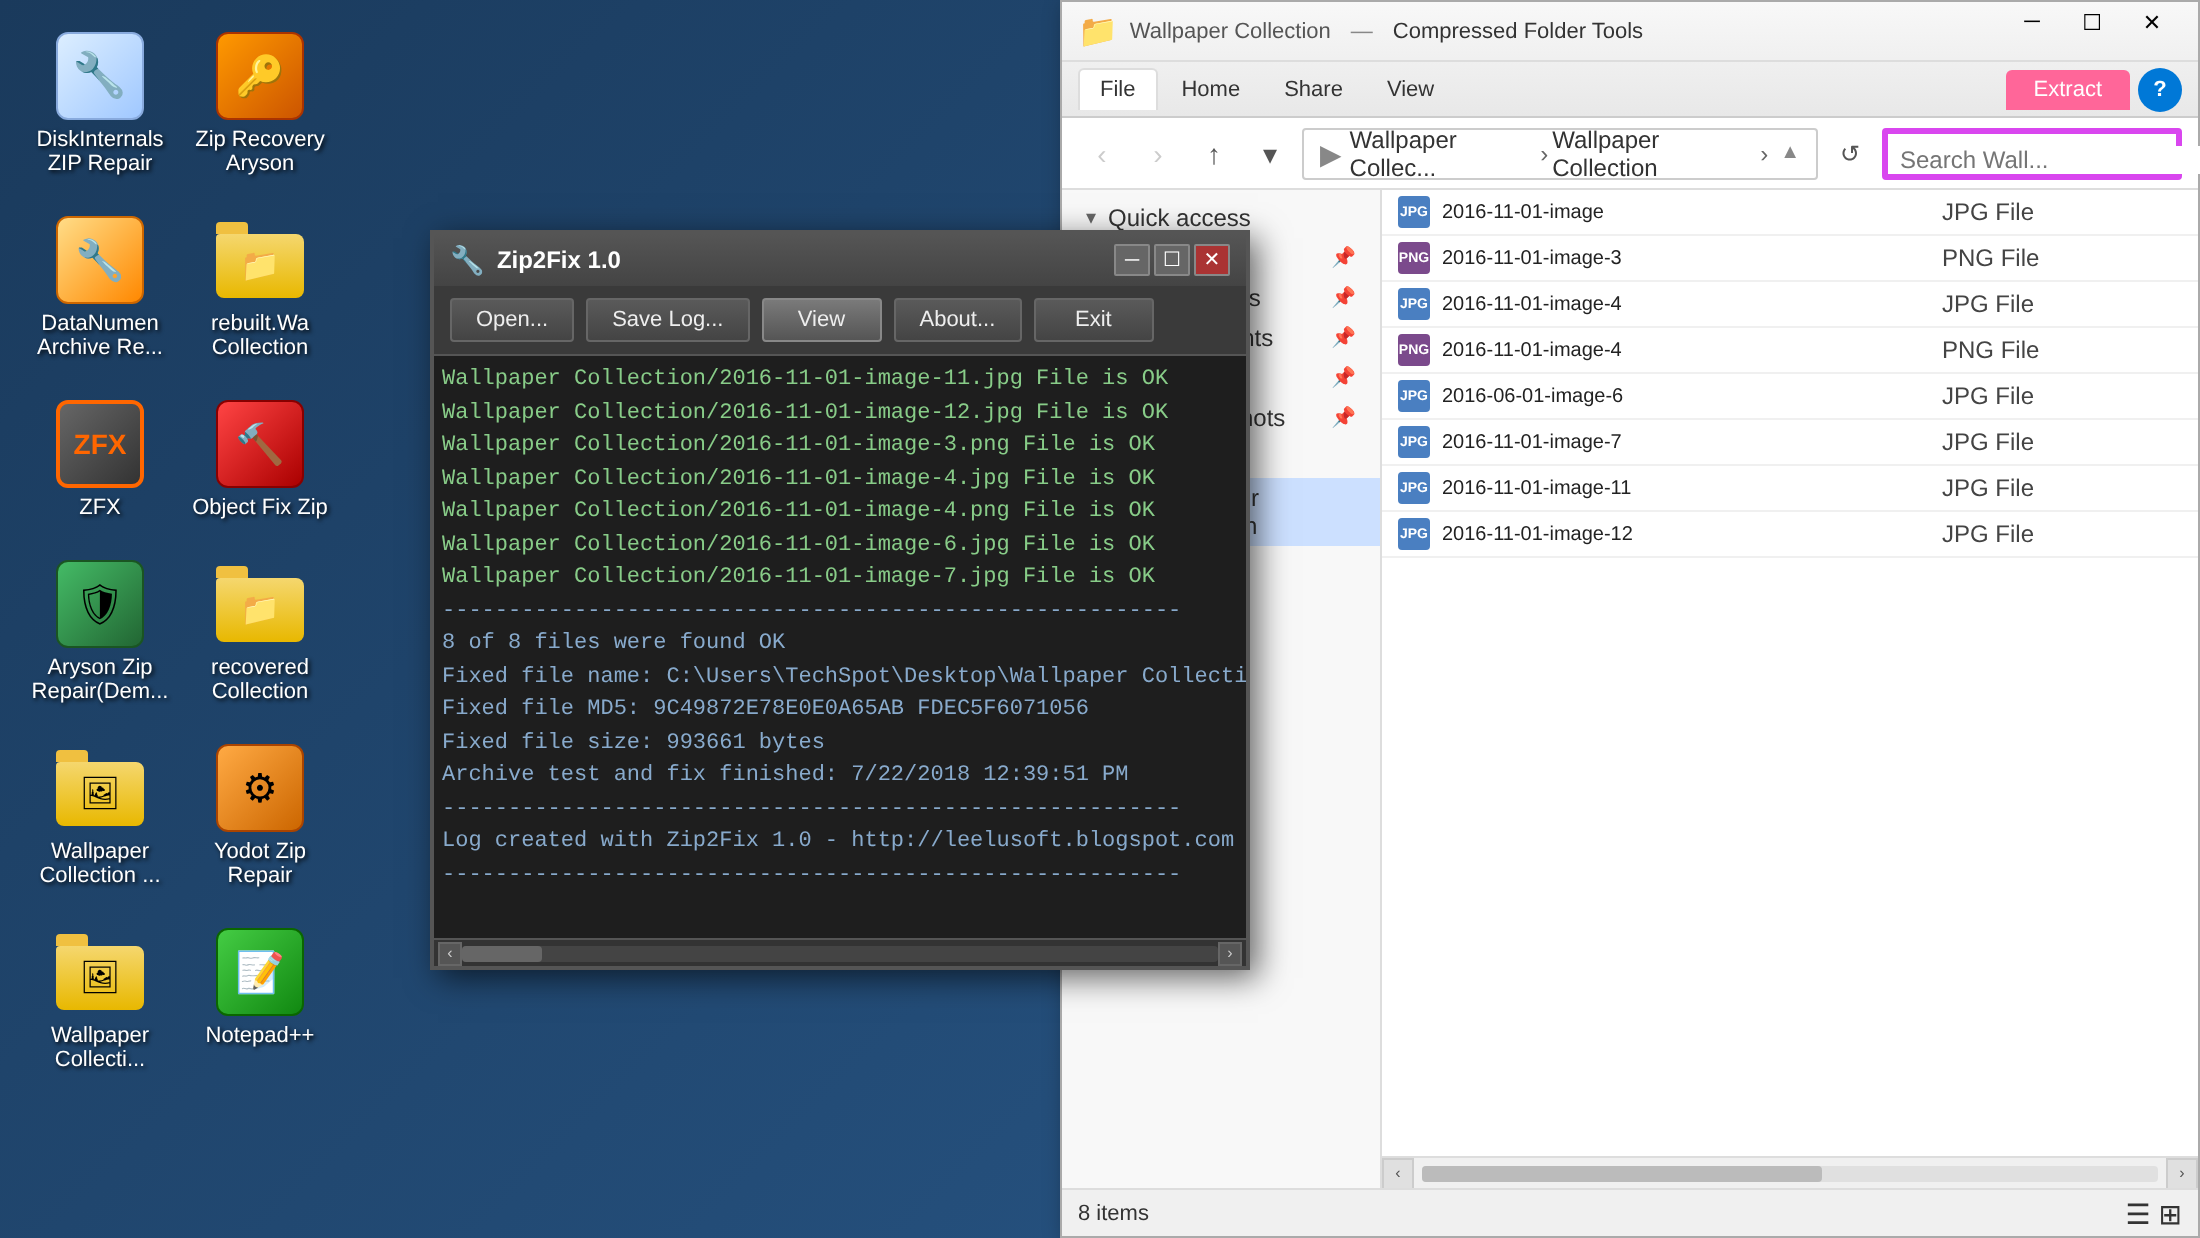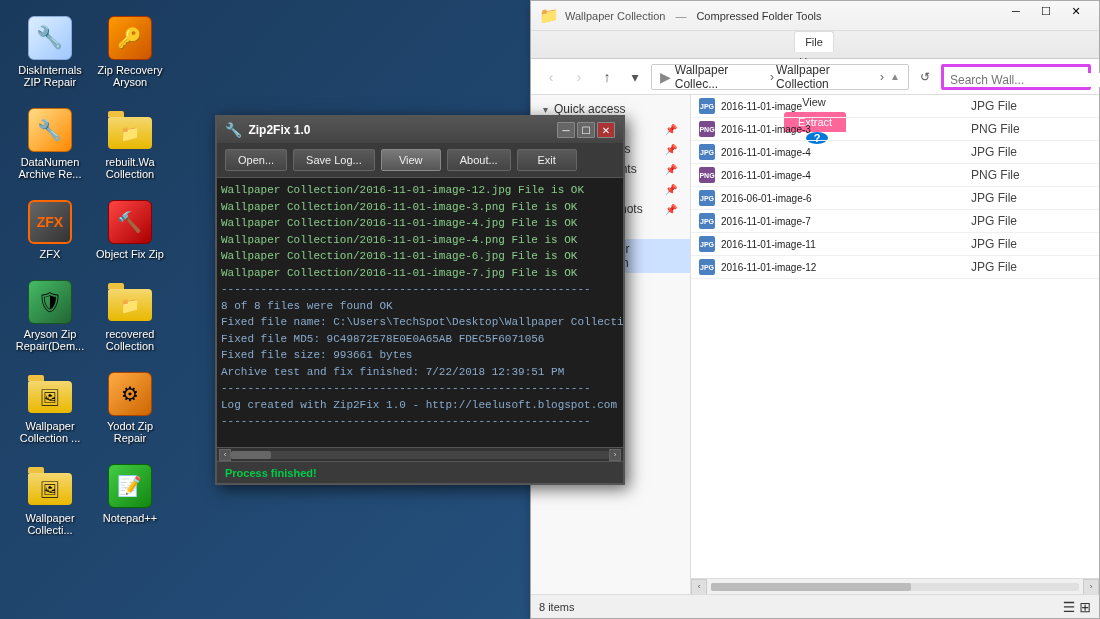--- a/index.html
+++ b/index.html
@@ -224,21 +224,21 @@
           <span style="font-size:11px;color:#888;margin:0 4px;">—</span>
           <span style="font-size:11px;color:#333;font-weight:500;">Compressed Folder Tools</span>
         </div>
         <div class="fe-window-controls">
           <div class="wc-btn">─</div>
           <div class="wc-btn">☐</div>
           <div class="wc-btn wc-close">✕</div>
         </div>
       </div>
 
-      <div style="display:flex;align-items:center;padding:0 8px;height:28px;gap:0;border-top:1px solid #ddd;flex-direction:column;">
+      <div style="display:flex;align-items:center;padding:0 8px;height:28px;gap:0;border-top:1px solid #ddd;">
         <div style="padding:4px 10px;font-size:11px;background:#fff;border:1px solid #ddd;border-bottom:none;border-radius:3px 3px 0 0;color:#333;cursor:pointer;margin-right:2px;">File</div>
         <div style="padding:4px 10px;font-size:11px;color:#333;cursor:pointer;margin-right:2px;">Home</div>
         <div style="padding:4px 10px;font-size:11px;color:#333;cursor:pointer;margin-right:2px;">Share</div>
         <div style="padding:4px 10px;font-size:11px;color:#333;cursor:pointer;margin-right:2px;">View</div>
         <div style="flex:1;"></div>
         <div style="padding:4px 14px;font-size:11px;background:#ff6699;color:white;border-radius:3px 3px 0 0;cursor:pointer;font-weight:500;">Extract</div>
         <div style="width:22px;height:22px;border-radius:50%;background:#0078d7;color:white;display:flex;align-items:center;justify-content:center;font-size:11px;font-weight:bold;cursor:pointer;margin-left:4px;">?</div>
       </div>
     </div>
 
@@ -386,20 +386,21 @@
     <div class="zf-toolbar">
       <button class="zf-tool-btn">Open...</button>
       <button class="zf-tool-btn">Save Log...</button>
       <button class="zf-tool-btn active">View</button>
       <button class="zf-tool-btn">About...</button>
       <button class="zf-tool-btn">Exit</button>
     </div>
 
     <div class="zf-content">
       <div class="zf-log">
+        <div class="zf-log-line ok">Wallpaper Collection/2016-11-01-image-11.jpg    File is OK</div>
         <div class="zf-log-line ok">Wallpaper Collection/2016-11-01-image-12.jpg    File is OK</div>
         <div class="zf-log-line ok">Wallpaper Collection/2016-11-01-image-3.png     File is OK</div>
         <div class="zf-log-line ok">Wallpaper Collection/2016-11-01-image-4.jpg     File is OK</div>
         <div class="zf-log-line ok">Wallpaper Collection/2016-11-01-image-4.png     File is OK</div>
         <div class="zf-log-line ok">Wallpaper Collection/2016-11-01-image-6.jpg     File is OK</div>
         <div class="zf-log-line ok">Wallpaper Collection/2016-11-01-image-7.jpg     File is OK</div>
         <div class="zf-log-line info">--------------------------------------------------------</div>
         <div class="zf-log-line info">8 of 8 files were found OK</div>
         <div class="zf-log-line info">Fixed file name: C:\Users\TechSpot\Desktop\Wallpaper Collection Corrupt_ZFX...</div>
         <div class="zf-log-line info">Fixed file MD5: 9C49872E78E0E0A65AB FDEC5F6071056</div>
@@ -413,19 +414,16 @@
       <div class="zf-scrollbar-h">
         <div class="zf-scroll-btn">‹</div>
         <div class="zf-scroll-track-h">
           <div class="zf-scroll-thumb-h"></div>
         </div>
         <div class="zf-scroll-btn">›</div>
       </div>
 
     </div>
 
-    <div class="zf-statusbar">
-      <span class="zf-status-text">Process finished!</span>
-    </div>
 
   </div>
 
 </div>
 
 </body></html>

